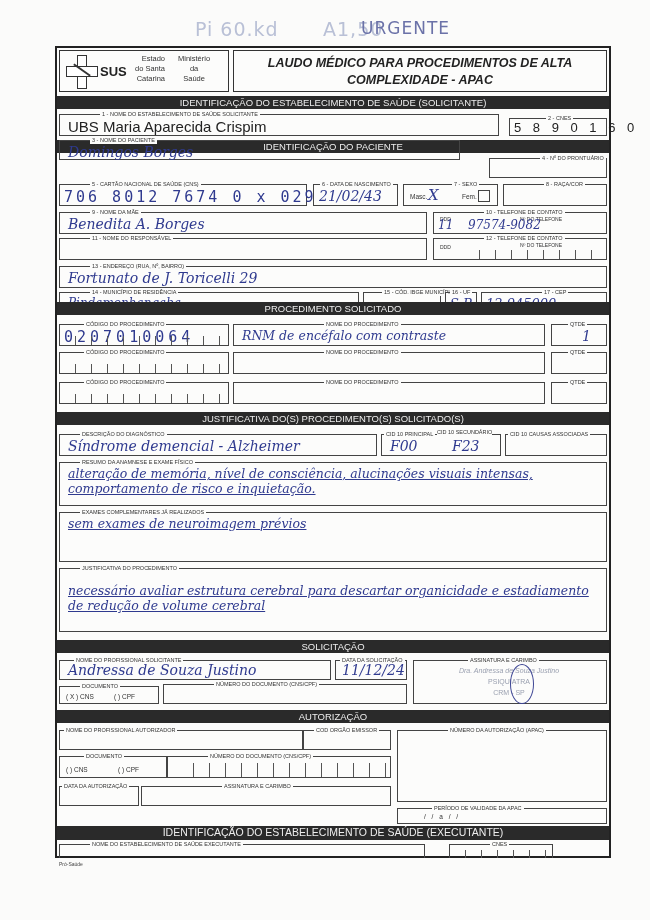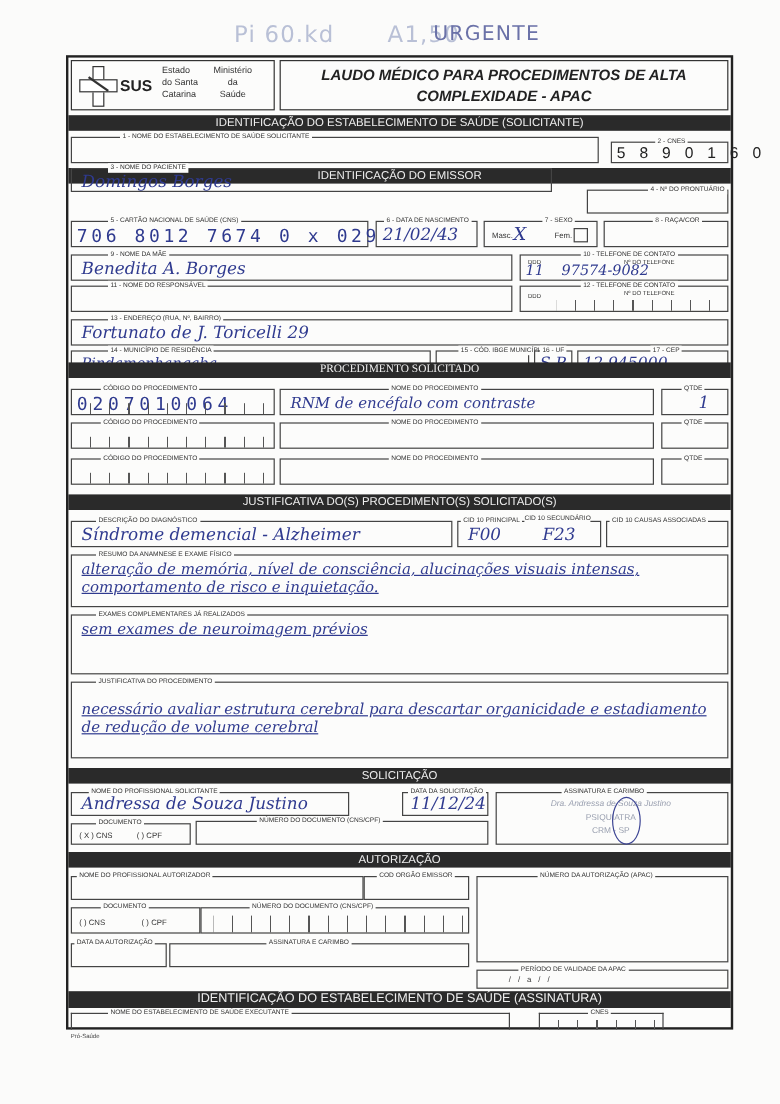--- a/index.html
+++ b/index.html
@@ -13,21 +13,21 @@
 
   .form { position: absolute; left: 55px; top: 46px; width: 556px; height: 812px; border: 2px solid #222; background: #fcfcfb; }
 
   .header { position: absolute; left: 0; top: 0; width: 552px; height: 46px; }
   .logo-box { position: absolute; left: 2px; top: 2px; width: 170px; height: 42px; border: 1px solid #333; }
   .cross { position: absolute; left: 6px; top: 4px; width: 32px; height: 34px; }
   .cross .v { position: absolute; left: 11px; top: 0; width: 10px; height: 34px; border: 1px solid #333; background: #fff; }
   .cross .h { position: absolute; left: 0; top: 11px; width: 32px; height: 11px; border: 1px solid #333; background: #fff; }
   .cross .d { position: absolute; left: 6px; top: 14px; width: 20px; height: 2px; background: #333; transform: rotate(35deg); }
   .sus { position: absolute; left: 40px; top: 13px; font-weight: bold; font-size: 13px; }
-  .est { position: absolute; left: 75px; top: 3px; font-size: 7.5px; line-height: 10px; text-align: left; color: #333; }
+  .est { position: absolute; left: 75px; top: 3px; font-size: 7.5px; line-height: 10px; text-align: right; color: #333; }
   .min { position: absolute; left: 118px; top: 3px; font-size: 7.5px; line-height: 10px; text-align: center; color: #333; }
   .title-box { position: absolute; left: 176px; top: 2px; width: 374px; height: 42px; border: 1px solid #333; text-align: center; font-style: italic; font-weight: bold; font-size: 12.5px; line-height: 17px; padding-top: 4px; }
 
   .bar { position: absolute; left: 0; width: 552px; height: 13px; background: #2a2a2a; color: #eee; font-size: 9.5px; text-align: center; line-height: 13px; }
 
   .fld { position: absolute; border: 1px solid #444; background: transparent; }
   .lbl { position: absolute; top: -5px; font-size: 5.5px; color: #333; background: #fcfcfb; padding: 0 2px; white-space: nowrap; line-height: 8px; }
   .val { position: absolute; left: 8px; top: 3px; font-size: 14px; color: #2f3a8f; font-family: "DejaVu Serif", serif; font-style: italic; white-space: nowrap; }
   .val.print { font-family: "Liberation Sans", sans-serif; font-style: normal; color: #222; font-size: 15px; }
   .val.multi { white-space: normal; line-height: 15px; font-size: 12.5px; right: 8px; text-decoration: underline; }
@@ -72,27 +72,28 @@
     </div>
     <div class="title-box">
       <div>LAUDO MÉDICO PARA PROCEDIMENTOS DE ALTA</div>
       <div>COMPLEXIDADE - APAC</div>
     </div>
   </div>
 
   <div class="bar" style="top:48px">IDENTIFICAÇÃO DO ESTABELECIMENTO DE SAÚDE (SOLICITANTE)</div>
   <div class="fld" style="left:2px; top:66px; width:440px; height:22px;">
     <span class="lbl" style="left:40px">1 - NOME DO ESTABELECIMENTO DE SAÚDE SOLICITANTE</span>
+    <span class="val print">UBS Maria Aparecida Crispim</span>
   </div>
   <div class="fld" style="left:452px; top:70px; width:98px; height:18px;">
     <span class="lbl" style="left:36px">2 - CNES</span>
     <span class="digits print" style="font-size:13px; top:1px;">5 8 9 0 1 6 0</span>
   </div>
 
-  <div class="bar" style="top:92px">IDENTIFICAÇÃO DO EMISSOR</div>
+  <div class="bar" style="top:92px">IDENTIFICAÇÃO DO PACIENTE</div>
   <div class="fld" style="left:2px; top:92px; width:401px; height:20px;">
     <span class="lbl" style="left:30px">3 - NOME DO PACIENTE</span>
     <span class="val">Domingos Borges</span>
   </div>
   <div class="fld" style="left:432px; top:110px; width:118px; height:20px;">
     <span class="lbl" style="left:50px">4 - Nº DO PRONTUÁRIO</span>
   </div>
 
   <div class="fld" style="left:2px; top:136px; width:248px; height:22px;">
     <span class="lbl" style="left:30px">5 - CARTÃO NACIONAL DE SAÚDE (CNS)</span>
@@ -147,21 +148,21 @@
   </div>
   <div class="fld" style="left:388px; top:244px; width:32px; height:22px;">
     <span class="lbl" style="left:4px">16 - UF</span>
     <span class="val" style="left:4px; font-size:13px; letter-spacing:4px;">SP</span>
   </div>
   <div class="fld" style="left:424px; top:244px; width:126px; height:22px;">
     <span class="lbl" style="left:60px">17 - CEP</span>
     <span class="val" style="left:4px; font-size:13px;">12 945000</span>
   </div>
 
-  <div class="bar" style="top:254px; top:254px;font-family:Liberation Serif, serif;">PROCEDIMENTO SOLICITADO</div>
+  <div class="bar" style="top:254px; top:254px;">PROCEDIMENTO SOLICITADO</div>
 
   <div>
     <div class="fld" style="left:2px; top:276px; width:170px; height:22px;">
       <span class="lbl" style="left:24px">CÓDIGO DO PROCEDIMENTO</span>
       <span class="digits" style="letter-spacing:4px;">0207010064</span>
       <div class="ticks"></div>
     </div>
     <div class="fld" style="left:176px; top:276px; width:312px; height:22px;">
       <span class="lbl" style="left:90px">NOME DO PROCEDIMENTO</span>
       <span class="val" style="font-size:12.5px;">RNM de encéfalo com contraste</span>
@@ -218,21 +219,21 @@
   <div class="fld" style="left:2px; top:520px; width:548px; height:64px;">
     <span class="lbl" style="left:20px">JUSTIFICATIVA DO PROCEDIMENTO</span>
     <span class="val multi" style="top:14px;">necessário avaliar estrutura cerebral para descartar organicidade e estadiamento de redução de volume cerebral</span>
   </div>
   <div class="fld" style="left:2px; top:464px; width:548px; height:50px;">
     <span class="lbl" style="left:20px">EXAMES COMPLEMENTARES JÁ REALIZADOS</span>
     <span class="val multi">sem exames de neuroimagem prévios</span>
   </div>
 
   <div class="bar" style="top:592px">SOLICITAÇÃO</div>
-  <div class="fld" style="left:2px; top:612px; width:232px; height:20px;">
+  <div class="fld" style="left:2px; top:612px; width:272px; height:20px;">
     <span class="lbl" style="left:14px">NOME DO PROFISSIONAL SOLICITANTE</span>
     <span class="val" style="top:1px;">Andressa de Souza Justino</span>
   </div>
   <div class="fld" style="left:278px; top:612px; width:72px; height:20px;">
     <span class="lbl" style="left:4px">DATA DA SOLICITAÇÃO</span>
     <span class="val" style="left:6px; top:1px;">11/12/24</span>
   </div>
   <div class="fld" style="left:356px; top:612px; width:194px; height:44px;">
     <span class="lbl" style="left:54px">ASSINATURA E CARIMBO</span>
     <div class="stamp" style="left:30px; top:4px; width:130px;">
@@ -275,21 +276,21 @@
   </div>
   <div class="fld" style="left:84px; top:738px; width:250px; height:20px;">
     <span class="lbl" style="left:80px">ASSINATURA E CARIMBO</span>
   </div>
   <div class="fld" style="left:340px; top:760px; width:210px; height:16px;">
     <span class="lbl" style="left:34px">PERÍODO DE VALIDADE DA APAC</span>
     <span class="small" style="left:26px; top:4px; letter-spacing:2px;">/      /      a      /      /</span>
   </div>
 
   <div class="bar" style="top:766px; left:0; width:338px; height:0;"></div>
-  <div class="bar" style="top:778px; height:14px; font-size:10.5px;">IDENTIFICAÇÃO DO ESTABELECIMENTO DE SAÚDE (ASSINATURA)</div>
+  <div class="bar" style="top:778px; height:14px; font-size:10.5px;">IDENTIFICAÇÃO DO ESTABELECIMENTO DE SAÚDE (EXECUTANTE)</div>
   <div class="fld" style="left:2px; top:796px; width:366px; height:14px; border-bottom:none;">
     <span class="lbl" style="left:30px">NOME DO ESTABELECIMENTO DE SAÚDE EXECUTANTE</span>
   </div>
   <div class="fld" style="left:392px; top:796px; width:104px; height:14px; border-bottom:none;">
     <span class="lbl" style="left:40px">CNES</span>
     <div class="ticks" style="height:8px;"></div>
   </div>
   <span class="footer-note">Pró-Saúde</span>
 </div>
 

